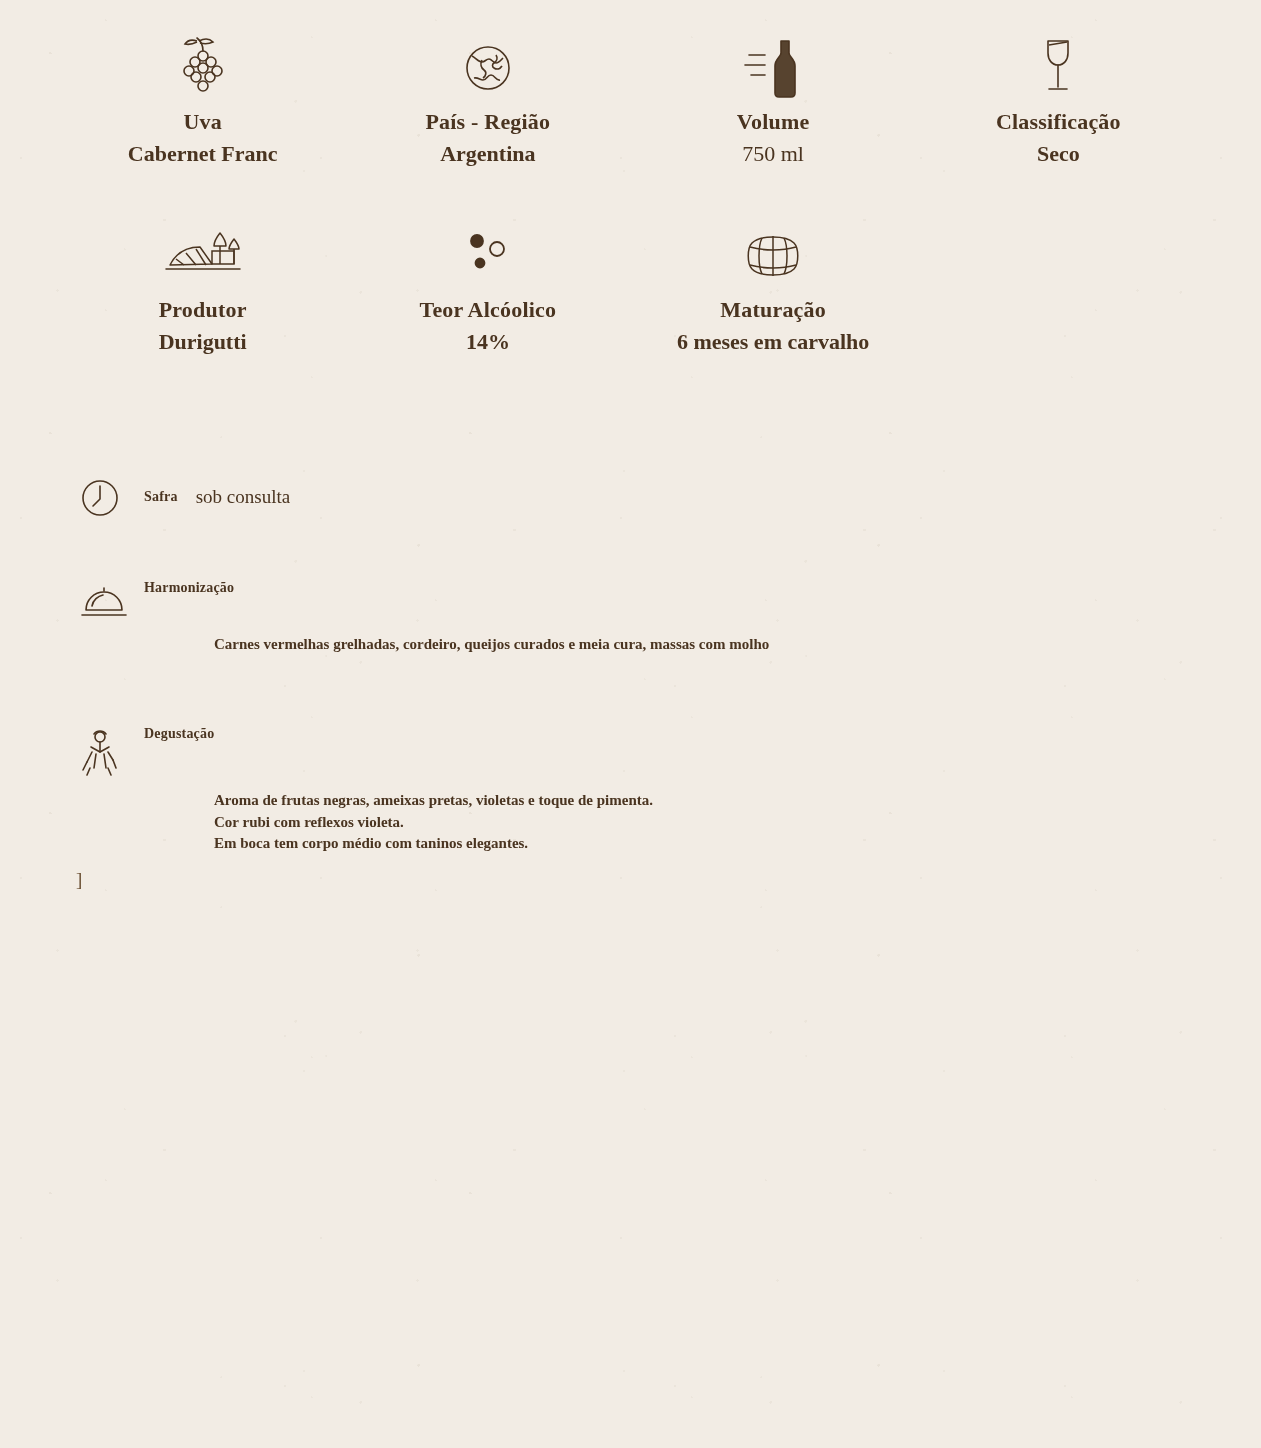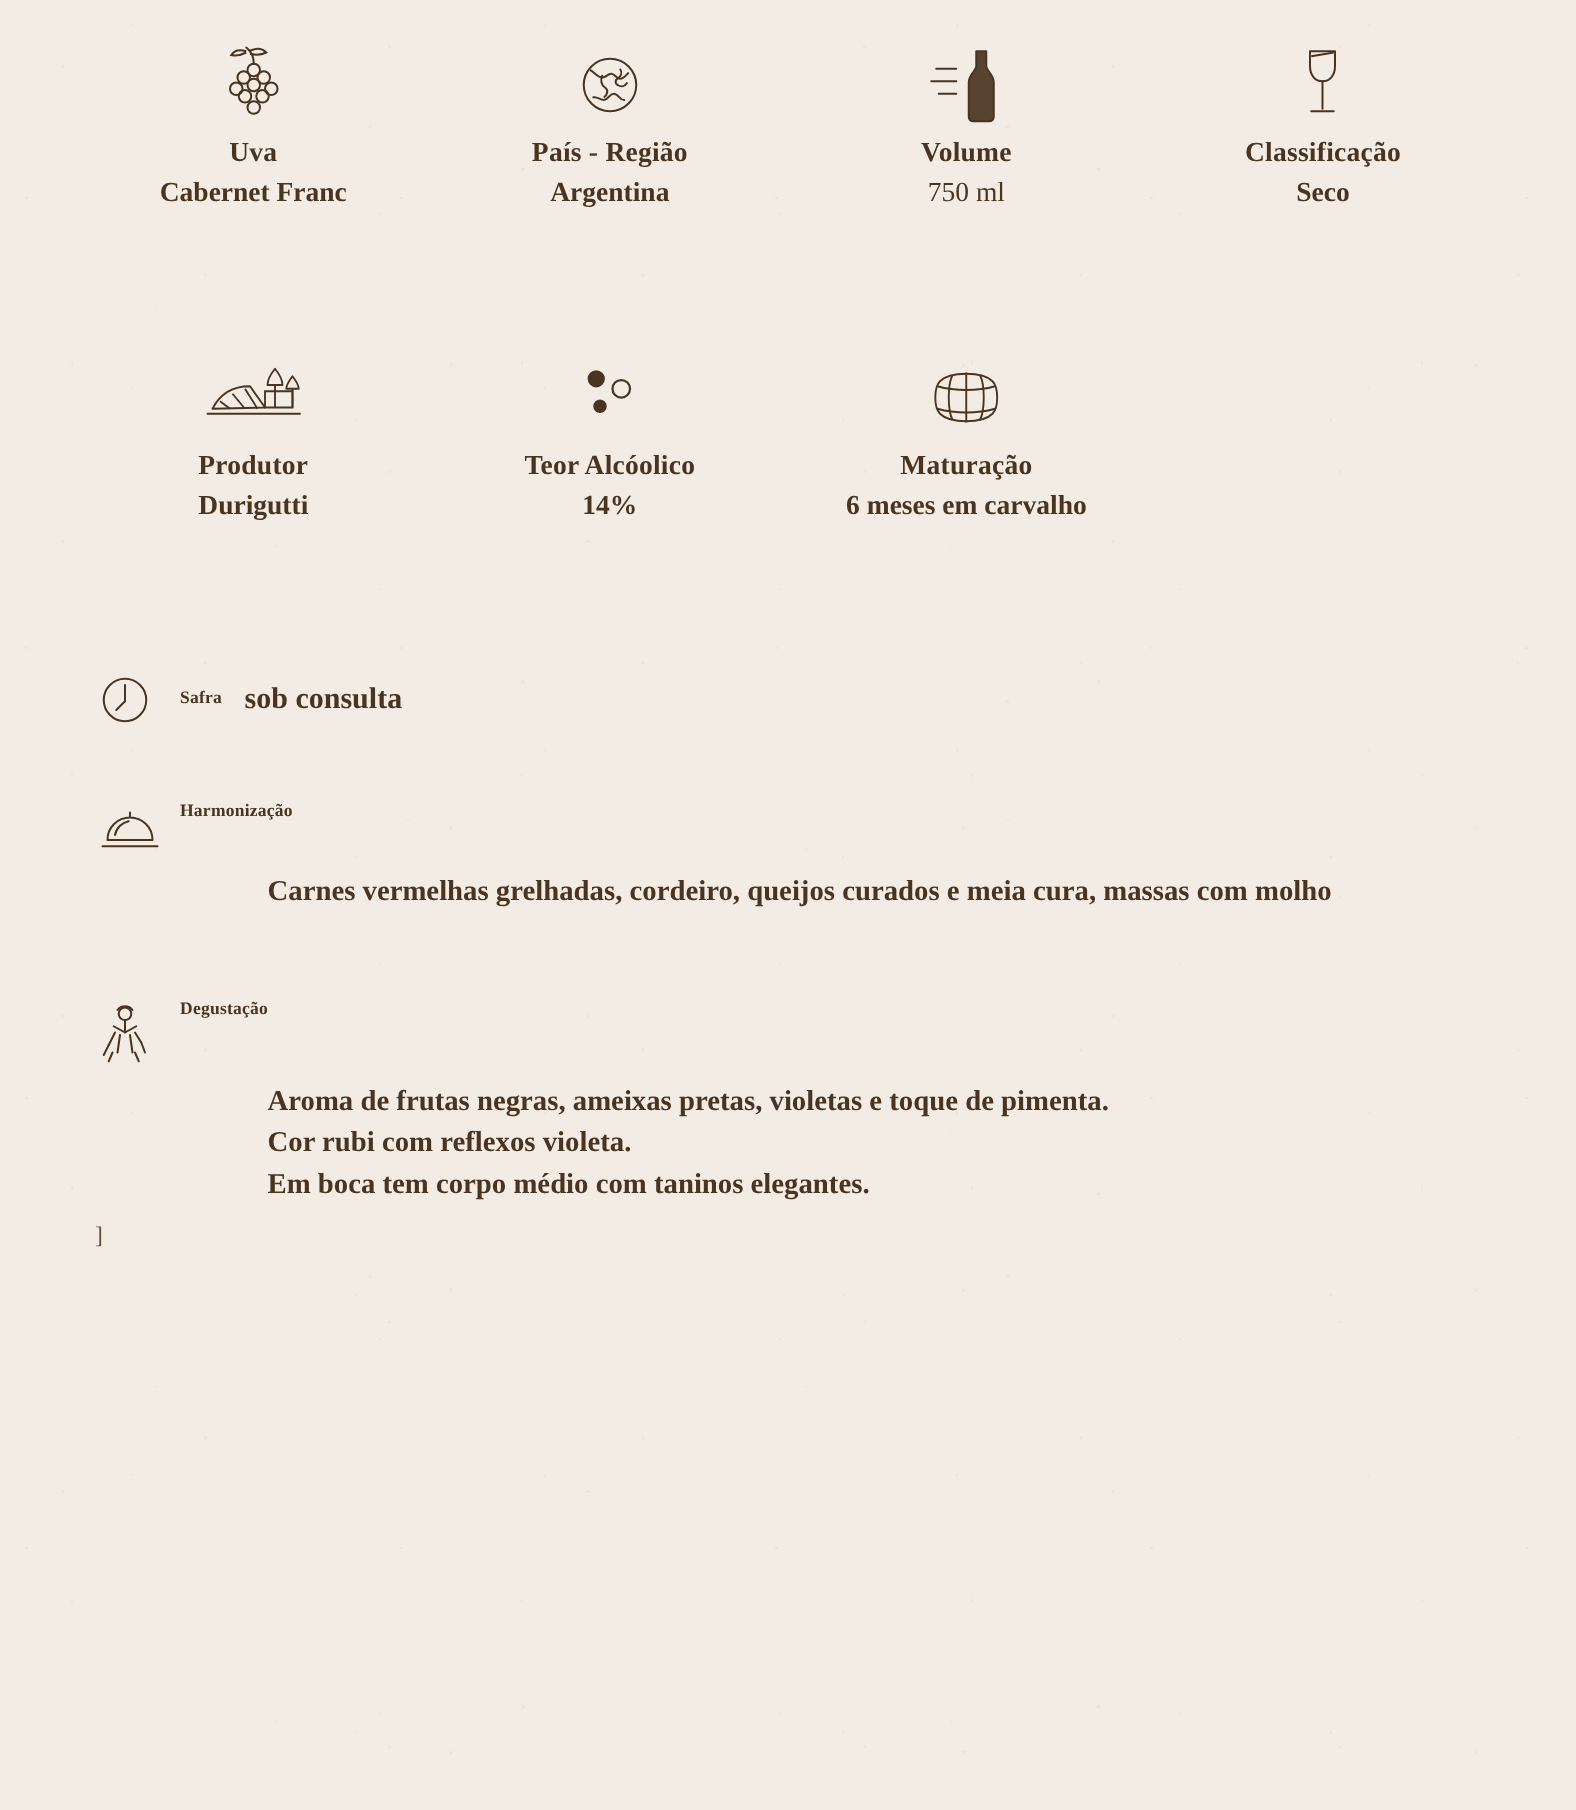--- a/index.html
+++ b/index.html
@@ -44,21 +44,21 @@
   .sheet {
     position: relative;
     z-index: 2;
   }
 
   
   .spec-grid {
     display: grid;
     grid-template-columns: repeat(4, 1fr);
     padding: 30px 60px 0 60px;
-    row-gap: 112px;
+    row-gap: 50px;
   }
   .spec-cell {
     display: flex;
     flex-direction: column;
     align-items: center;
     text-align: center;
   }
   .spec-icon {
     height: 76px;
     display: flex;
@@ -101,27 +101,27 @@
   .detail-title {
     font-size: 14px;
     font-weight: bold;
     letter-spacing: 0.2px;
     text-align: center;
   }
   .safra-row {
     align-items: center;
   }
   .safra-value {
-    font-size: 24px;
-    font-weight: bold;
+    font-size: 19px;
+    font-weight: normal;
     margin-left: 18px;
   }
   .detail-body {
     margin: 12px 0 0 136px;
-    font-size: 23px;
+    font-size: 15px;
     font-weight: bold;
     line-height: 1.45;
     max-width: 980px;
   }
   .detail-body .line { display: block; }
 
   .spacer-harm { height: 60px; }
   .spacer-deg { height: 70px; }
 
   

